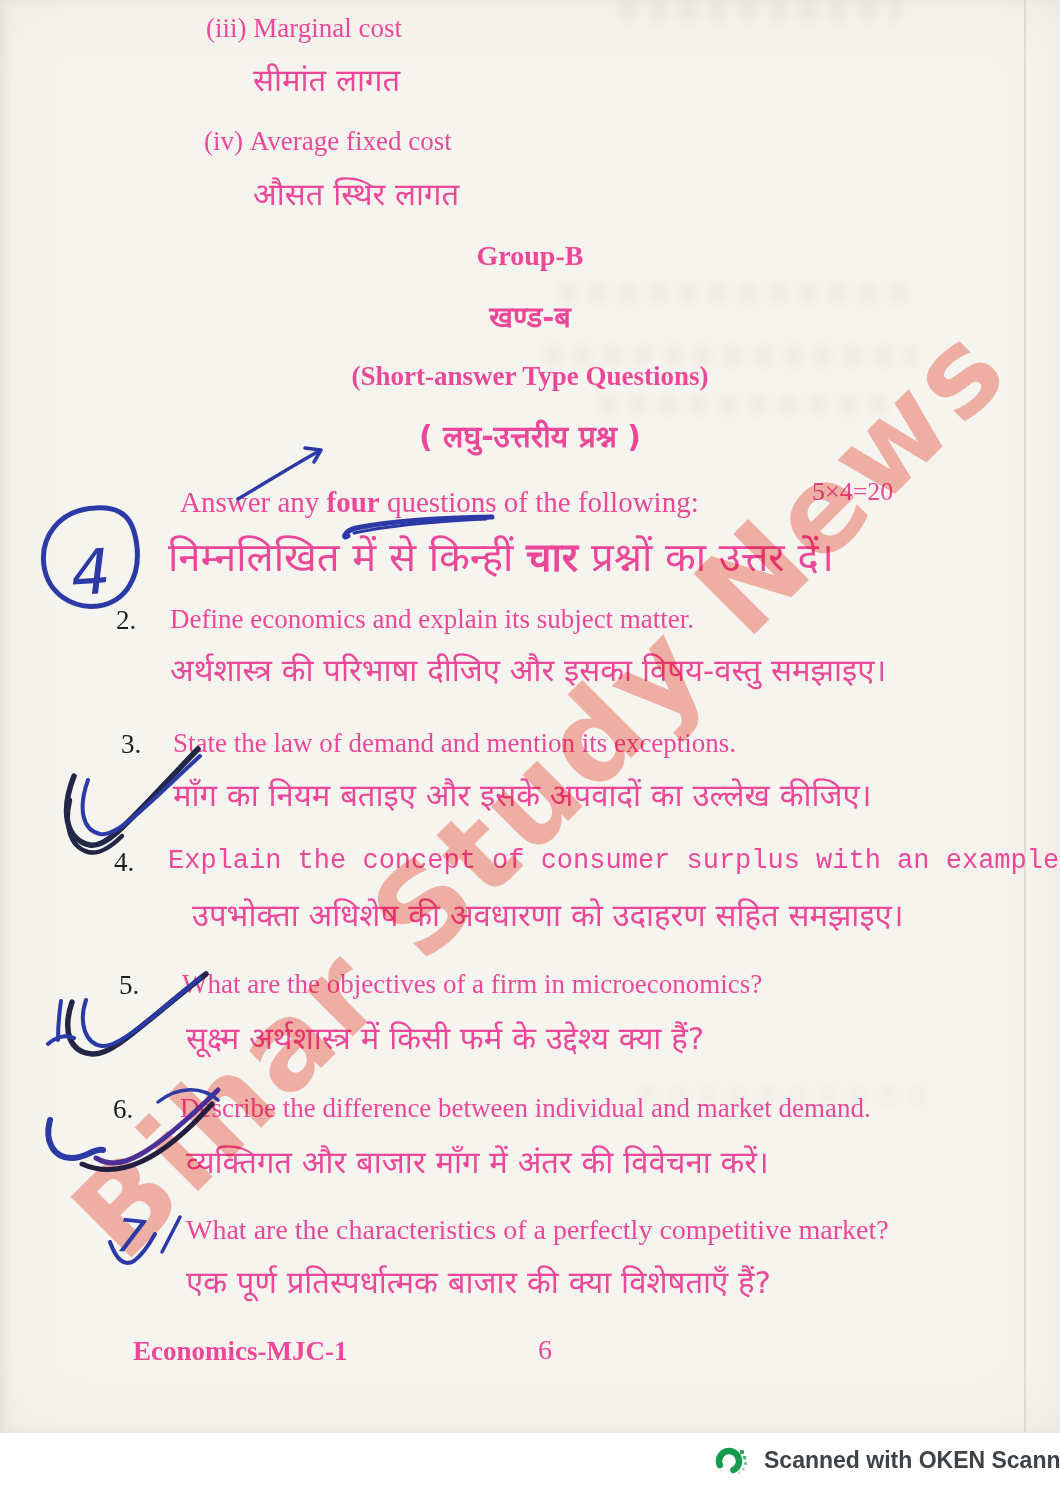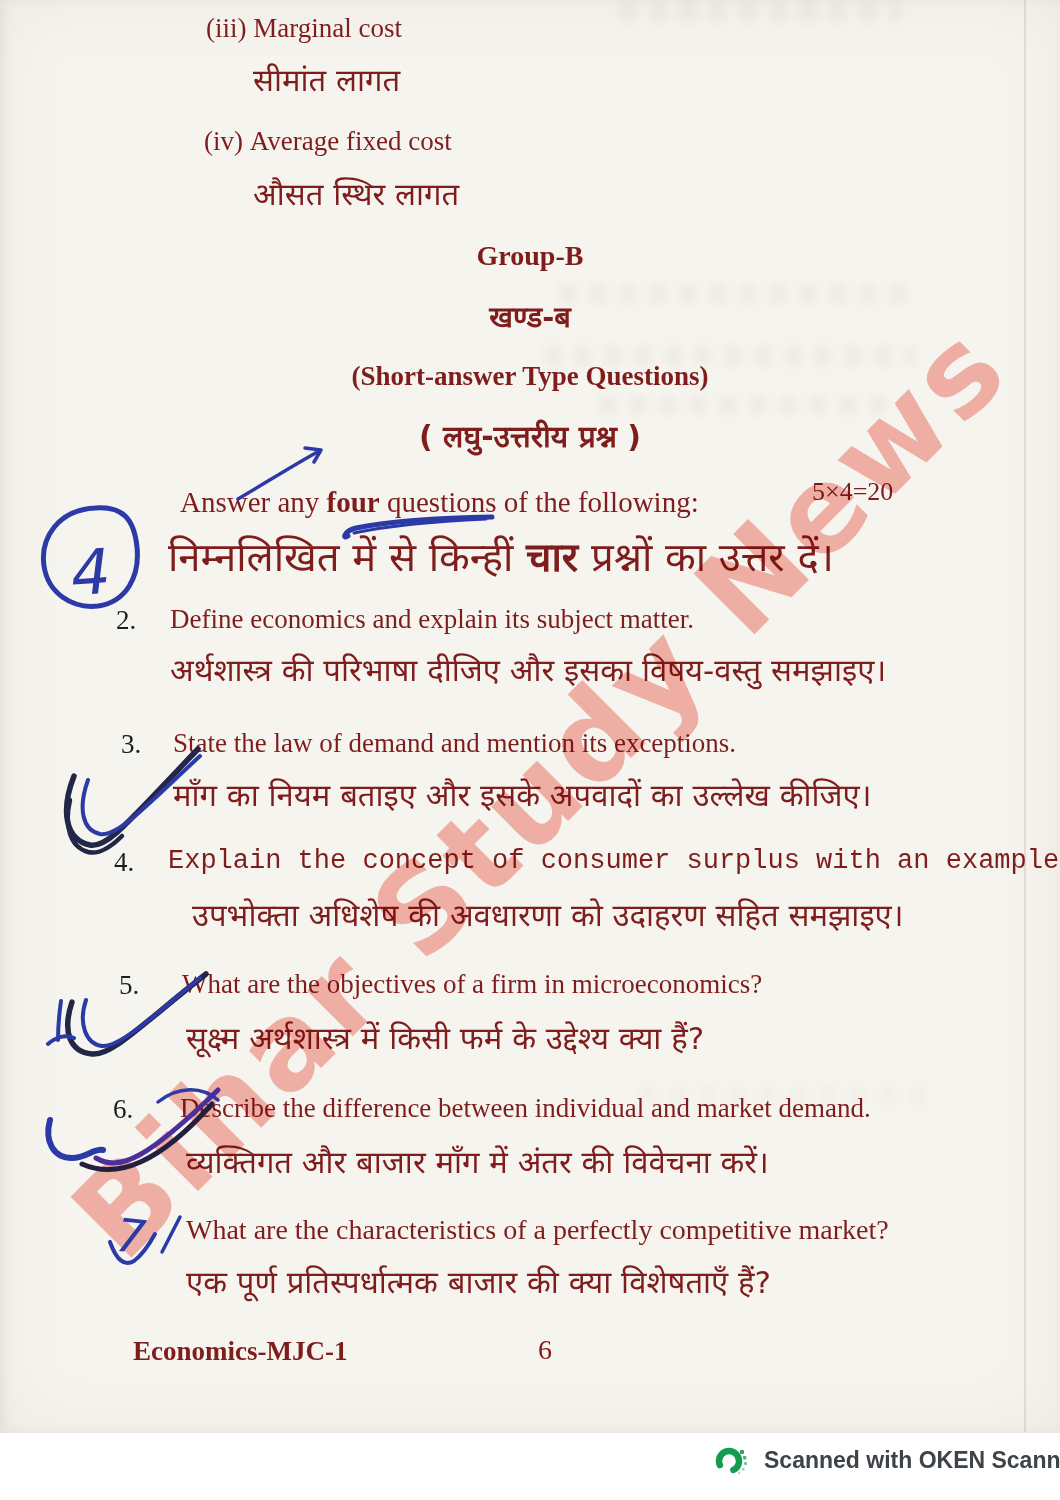--- a/index.html
+++ b/index.html
@@ -11,21 +11,21 @@
   .paper{
     position:absolute;left:0;top:0;width:1060px;height:1433px;
     background:#f6f4ee;
     box-shadow:inset 0 0 70px rgba(95,85,60,0.07), inset 4px 0 10px rgba(0,0,0,0.05);
     border-bottom:1px solid #e0dcd2;
   }
   .edge-right{position:absolute;left:1024px;top:0;width:2px;height:1432px;background:rgba(175,170,158,0.30);}
   .ghost{position:absolute;filter:blur(4px);opacity:0.5;pointer-events:none;
     background:repeating-linear-gradient(90deg, rgba(125,138,126,0.16) 0 16px, rgba(0,0,0,0) 16px 30px);}
   
-  .line{position:absolute;color:#7f1d1d;white-space:nowrap;z-index:2;}
+  .line{position:absolute;color:#ec4899;white-space:nowrap;z-index:2;}
   .en{font-family:"Liberation Serif", serif;font-size:27px;}
   .en-big{font-family:"Liberation Serif", serif;font-size:29px;}
   .hi{font-family:"DejaVu Sans","Liberation Sans",sans-serif;font-size:31px;}
   .center{left:0;width:1060px;text-align:center;}
   .bold{font-weight:bold;}
   .qnum{position:absolute;font-family:"Liberation Serif", serif;font-size:27px;color:#1d1d20;z-index:2;}
   
   .watermark{
     position:absolute;left:-170px;top:722px;width:1420px;text-align:center;
     transform:rotate(-45deg);

